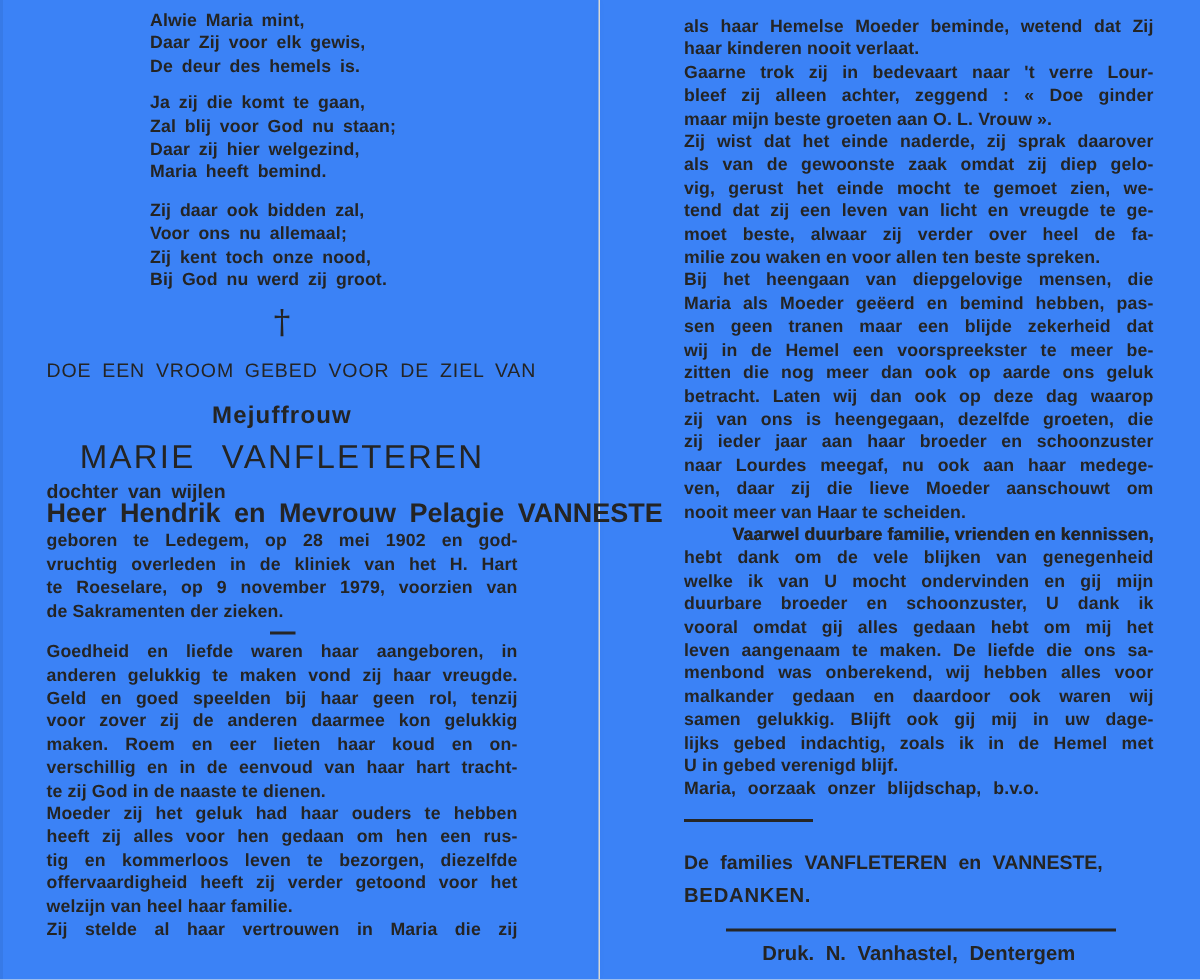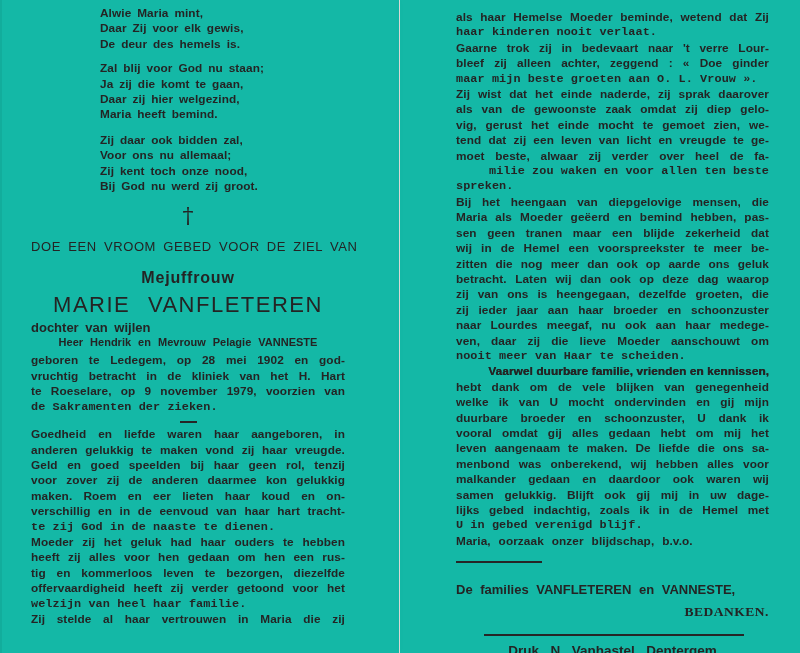--- a/index.html
+++ b/index.html
@@ -1,105 +1,105 @@
 <!DOCTYPE html>
 <html><head>
 <meta charset="utf-8">
 <style>
   html,body { margin:0; padding:0; background:#e9e9e7; }
   .card {
     position:relative; width:800px; height:653px;
-    background:#14b8a6; overflow:hidden;
+    background:#3b82f6; overflow:hidden;
     font-family:"Liberation Sans","DejaVu Sans",sans-serif;
     color:#242424;
   }
   .edge-left { position:absolute; left:0; top:0; width:2px; height:100%; background:rgba(0,0,0,0.06); }
   .fold { position:absolute; left:399px; top:0; width:1px; height:100%; background:#d8d8d4; box-shadow:0 0 5px rgba(0,0,0,0.05); }
 
   .col { position:absolute; }
   .col-left  { left:31px;  top:6px;  width:314px; }
   .col-right { left:456px; top:10px; width:313px; }
 
   
   .tline {
     font-size:11.8px; line-height:15.4px; font-weight:700;
     letter-spacing:0.1px; white-space:nowrap;
   }
   .jpara .tline { white-space:normal; text-align:justify; text-align-last:justify; }
-  .jpara .tline.last { text-align:right; text-align-last:left;font-family:Liberation Mono, monospace; }
+  .jpara .tline.last { text-align:right; text-align-last:left; }
 
   .poem { margin-left:69px; }
   .poem .tline { word-spacing:2.5px; }
   .stanza2 { margin-top:9px; }
   .stanza3 { margin-top:10px; }
 
   .cross { margin-top:10px; text-align:center; font-size:22px; line-height:24px;
            font-family:"DejaVu Serif",serif; font-weight:400; }
   .prayer-heading { margin-top:10px; text-align:center; font-size:13px; font-weight:400;
            letter-spacing:0.6px; word-spacing:3px; white-space:nowrap; line-height:18px; }
   .salutation { margin-top:12px; text-align:center; font-size:16px; font-weight:700;
            letter-spacing:0.8px; line-height:20px; }
   .deceased-name { margin-top:4px; text-align:center; font-size:22px; font-weight:400;
            letter-spacing:1.5px; word-spacing:10px; white-space:nowrap; line-height:26px; }
   .lineage { margin-top:2px; text-align:left; font-size:13px; font-weight:700;
            word-spacing:3px; line-height:15px; }
-  .parents { text-align:center; font-size:11px; font-weight:700; word-spacing:4px;
+  .parents { text-align:center; font-size:18px; font-weight:700; word-spacing:4px;
            white-space:nowrap; line-height:15px; }
   .vitals { margin-top:3px; }
   .dash-divider { width:17px; height:2px; background:#262626; margin:6px auto 4px; }
 
   .maria-line { word-spacing:4.5px; }
   .farewell-lead-line { text-shadow:0.35px 0 0 currentColor;text-align:right; }
 
   .rule-short { width:86px; height:2px; background:#262626; margin-top:12px; }
   .families-line { margin-top:18px; font-size:13px; font-weight:700; word-spacing:4px;
            line-height:17px; white-space:nowrap; }
-  .thanks-line { margin-top:5px; font-size:13.5px; font-weight:700; text-align:right;
-           letter-spacing:0.5px; line-height:18px;font-family:Liberation Serif, serif; }
+  .thanks-line { margin-top:5px; font-size:13.5px; font-weight:700; text-align:left;
+           letter-spacing:0.5px; line-height:18px; }
   .rule-long { width:260px; height:2px; background:#262626; margin:13px 0 0 28px; }
   .printer-line { margin-top:6px; font-size:13.5px; font-weight:700; text-align:center;
            word-spacing:4px; line-height:18px; }
 </style>
 </head>
 <body>
 
 <div class="card">
   <div class="edge-left"></div>
   <div class="fold"></div>
 
   <div class="col col-left">
     <div class="poem">
         <div class="tline">Alwie Maria mint,</div>
         <div class="tline">Daar Zij voor elk gewis,</div>
         <div class="tline last">De deur des hemels is.</div>
       </div>
     <div class="poem stanza2">
+        <div class="tline">Ja zij die komt te gaan,</div>
         <div class="tline">Zal blij voor God nu staan;</div>
-        <div class="tline">Ja zij die komt te gaan,</div>
         <div class="tline">Daar zij hier welgezind,</div>
         <div class="tline last">Maria heeft bemind.</div>
       </div>
     <div class="poem stanza3">
         <div class="tline">Zij daar ook bidden zal,</div>
         <div class="tline">Voor ons nu allemaal;</div>
         <div class="tline">Zij kent toch onze nood,</div>
         <div class="tline last">Bij God nu werd zij groot.</div>
       </div>
 
     <div class="cross">†</div>
 
     <div class="prayer-heading">DOE EEN VROOM GEBED VOOR DE ZIEL VAN</div>
     <div class="salutation">Mejuffrouw</div>
     <div class="deceased-name">MARIE VANFLETEREN</div>
     <div class="lineage">dochter van wijlen</div>
     <div class="parents">Heer Hendrik en Mevrouw Pelagie VANNESTE</div>
 
     <div class="jpara vitals">
         <div class="tline">geboren te Ledegem, op 28 mei 1902 en god-</div>
-        <div class="tline">vruchtig betracht in de kliniek van het H. Hart</div>
+        <div class="tline">vruchtig overleden in de kliniek van het H. Hart</div>
         <div class="tline">te Roeselare, op 9 november 1979, voorzien van</div>
         <div class="tline last">de Sakramenten der zieken.</div>
       </div>
 
     <div class="dash-divider"></div>
 
     <div class="jpara">
         <div class="tline">Goedheid en liefde waren haar aangeboren, in</div>
         <div class="tline">anderen gelukkig te maken vond zij haar vreugde.</div>
         <div class="tline">Geld en goed speelden bij haar geen rol, tenzij</div>

